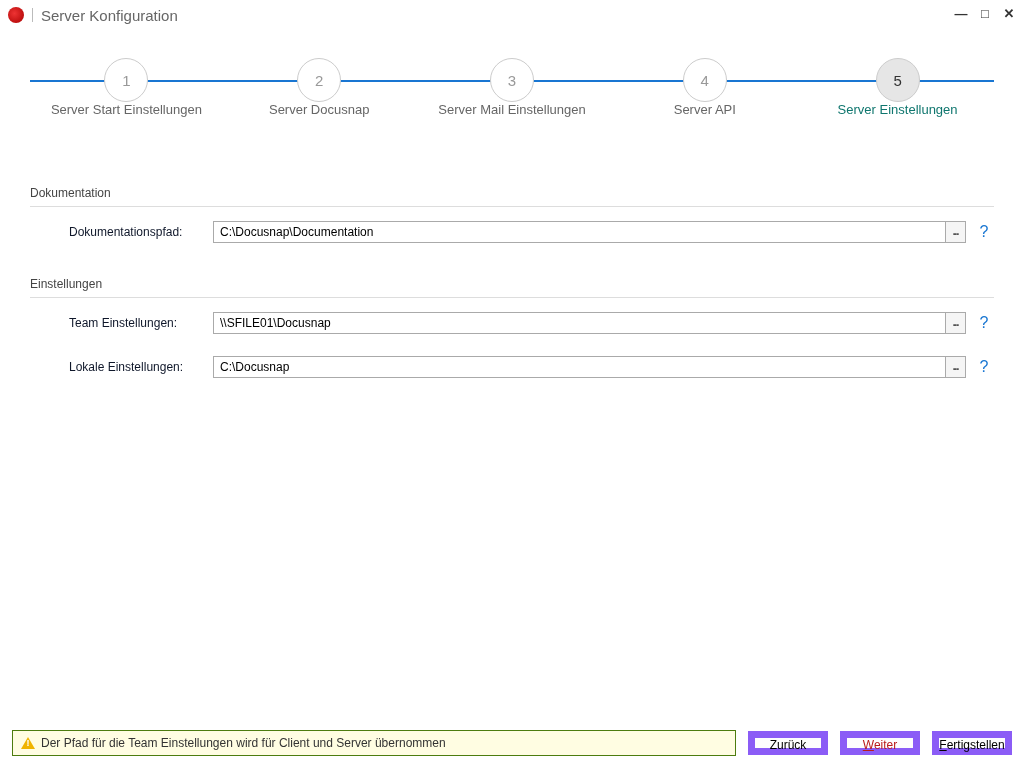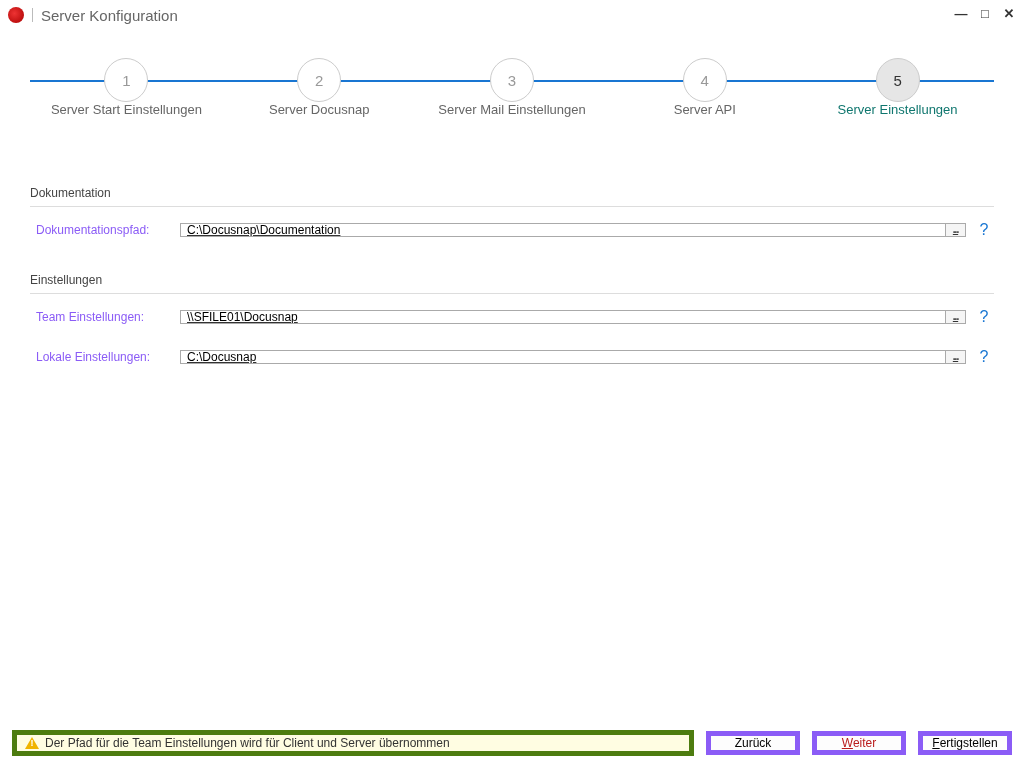--- a/index.html
+++ b/index.html
@@ -105,31 +105,31 @@
       border-bottom: 1px solid #ddd;
     }
     .form-row {
       display: flex;
       align-items: center;
       padding: 8px 0;
       margin-top: 6px;
     }
     .form-label {
       width: 150px;
-      color: #8b5cf6;
+      color: #0f172a;
       padding-left: 6px;
+      margin-left: 33px;
     }
     .input-wrap {
       flex: 1;
       display: flex;
       align-items: stretch;
       border: 1px solid #aaa;
-      height: 14px;
+      height: 22px;
       background: #fff;
-      text-decoration: underline;
     }
     .text-input {
       flex: 1;
       border: none;
       padding: 0 6px;
       font-size: 12px;
       font-family: inherit;
       outline: none;
     }
     .browse-btn {
@@ -158,21 +158,21 @@
     .footer {
       display: flex;
       align-items: center;
       padding: 8px 12px 12px 12px;
       gap: 12px;
       border-top: none;
     }
     .warning-bar {
       flex: 1;
       background: #fffde2;
-      border: 5px solid #4d7c0f;
+      border: 1px solid #4d7c0f;
       height: 26px;
       display: flex;
       align-items: center;
       padding: 0 8px;
       gap: 6px;
       font-size: 12px;
       color: #333;
     }
     .warn-icon {
       width: 0; height: 0;
@@ -185,23 +185,23 @@
       content: "!";
       position: absolute;
       top: 1px; left: -2px;
       width: 4px;
       color: #fff;
       font-size: 9px;
       font-weight: bold;
       text-align: center;
     }
     .btn {
-      width: 94px;
+      width: 80px;
       height: 24px;
-      border: 5px solid #8b5cf6;
+      border: 7px solid #8b5cf6;
       background: #fdfdfd;
       font-size: 12px;
       cursor: pointer;
       font-family: inherit;
     }
     .btn:disabled {
       color: #b91c1c;
       cursor: default;
     }
     .mnemonic { text-decoration: underline; }

